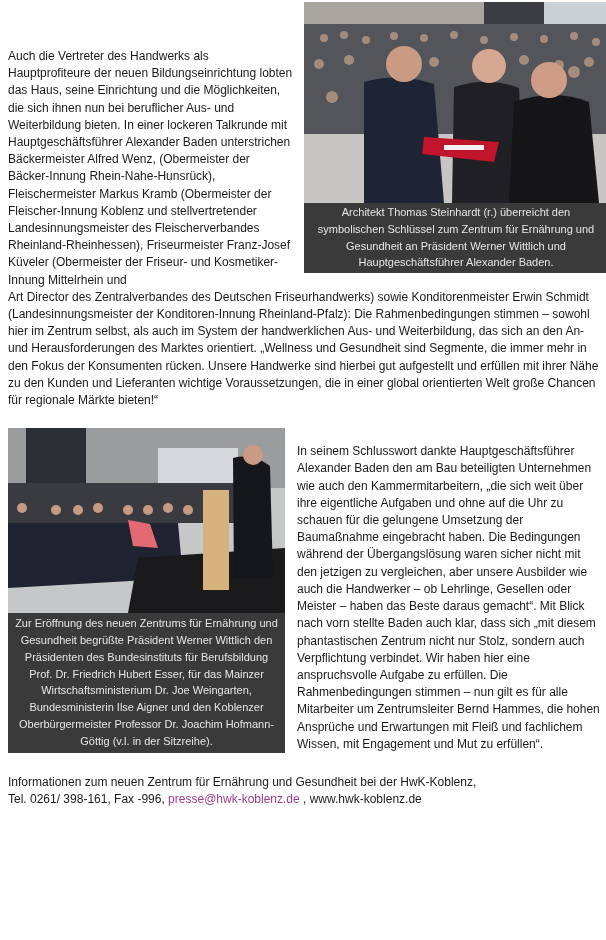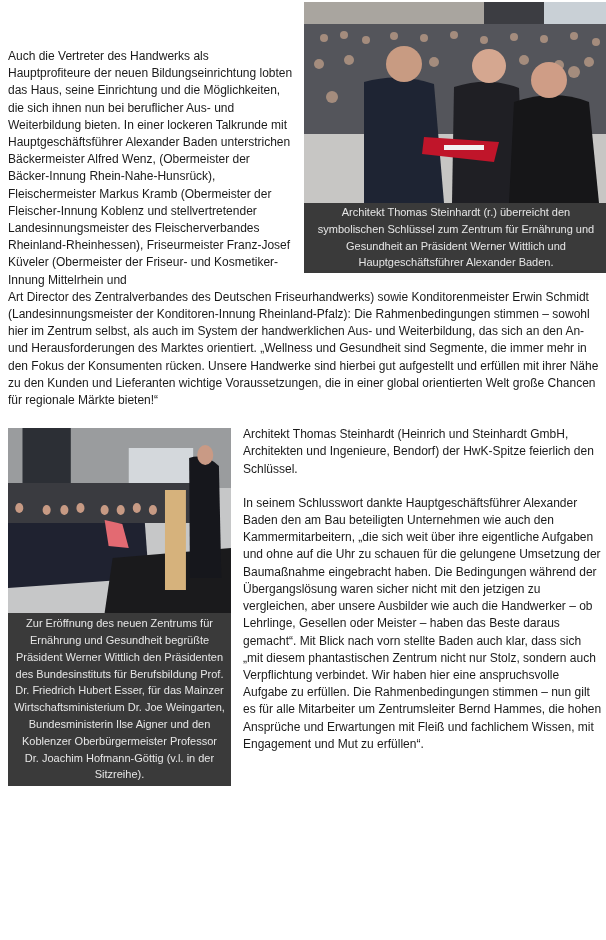--- a/index.html
+++ b/index.html
@@ -8,21 +8,21 @@
     font-family: "Liberation Sans", "DejaVu Sans", sans-serif;
     font-size: 12px; line-height: 17.2px; color: #1a1a1a;
   }
   .article { position: absolute; left: 8px; top: 48px; width: 594px; }
   .p { margin: 0; }
   .gap { height: 17px; }
   .fig-top {
     float: right; width: 304px; margin: -46px -6px 4px 10px;
   }
   .fig-bottom {
-    float: left; width: 223px; margin: 2px 12px 4px 0;
+    float: left; width: 277px; margin: 2px 12px 4px 0;
   }
   .photo { position: relative; width: 100%; overflow: hidden; display: block; }
   .fig-top .photo { height: 201px; }
   .fig-bottom .photo { height: 185px; }
   .caption {
     background: #3a3a3a; color: #e6e6e6; text-align: center;
     font-size: 11px; line-height: 16.8px; padding: 1px 4px 2px 4px;
   }
   .fig-bottom .caption { padding: 2px 6px 3px 6px; }
   a.mail { color: #a03a88; text-decoration: none; }
@@ -100,22 +100,25 @@
       <path d="M0 95 L170 95 L175 150 L0 160 Z" fill="#1f2230"></path>
       <path d="M120 92 L142 96 L150 120 L125 118 Z" fill="#e36a72"></path>
       <path d="M130 130 L277 120 L277 185 L120 185 Z" fill="#1a1a1c"></path>
       <rect x="195" y="62" width="26" height="100" fill="#d6b27c"></rect>
       <path d="M225 30 Q245 25 262 38 L265 150 L226 150 Z" fill="#16171c"></path>
       <circle cx="245" cy="27" r="10" fill="#c99a85"></circle>
     </svg>
     <div class="caption">Zur Eröffnung des neuen Zentrums für Ernährung und Gesundheit begrüßte Präsident Werner Wittlich den Präsidenten des Bundesinstituts für Berufsbildung Prof. Dr. Friedrich Hubert Esser, für das Mainzer Wirtschaftsministerium Dr. Joe Weingarten, Bundesministerin Ilse Aigner und den Koblenzer Oberbürgermeister Professor Dr. Joachim Hofmann-Göttig (v.l. in der Sitzreihe).</div>
   </figure>
 
-  <p class="p rightcol">Architekt Thomas Steinhardt (Heinrich und Steinhardt GmbH, Architekten und Ingenieure, Bendorf) der HwK-Spitze feierlich den Schlüssel.</p>
   <div class="gap"></div>
   <p class="p rightcol">In seinem Schlusswort dankte Hauptgeschäftsführer Alexander Baden den am Bau beteiligten Unternehmen wie auch den Kammermitarbeitern, „die sich weit über ihre eigentliche Aufgaben und ohne auf die Uhr zu schauen für die gelungene Umsetzung der Baumaßnahme eingebracht haben. Die Bedingungen während der Übergangslösung waren sicher nicht mit den jetzigen zu vergleichen, aber unsere Ausbilder wie auch die Handwerker – ob Lehrlinge, Gesellen oder Meister – haben das Beste daraus gemacht“. Mit Blick nach vorn stellte Baden auch klar, dass sich „mit diesem phantastischen Zentrum nicht nur Stolz, sondern auch Verpflichtung verbindet. Wir haben hier eine anspruchsvolle Aufgabe zu erfüllen. Die Rahmenbedingungen stimmen – nun gilt es für alle Mitarbeiter um Zentrumsleiter Bernd Hammes, die hohen Ansprüche und Erwartungen mit Fleiß und fachlichem Wissen, mit Engagement und Mut zu erfüllen“.</p>
 
   <div class="gap" style="clear:both;"></div>
 
+  <p class="p">
+    <span>Informationen zum neuen Zentrum für Ernährung und Gesundheit bei der HwK-Koblenz,</span><br>
+    <span>Tel. 0261/ 398-161, Fax -996, </span><a class="mail" href="#">presse@hwk-koblenz.de</a><span> , www.hwk-koblenz.de</span>
+  </p>
 
   <div class="gap"></div>
 
 </div>
 
 </body></html>

